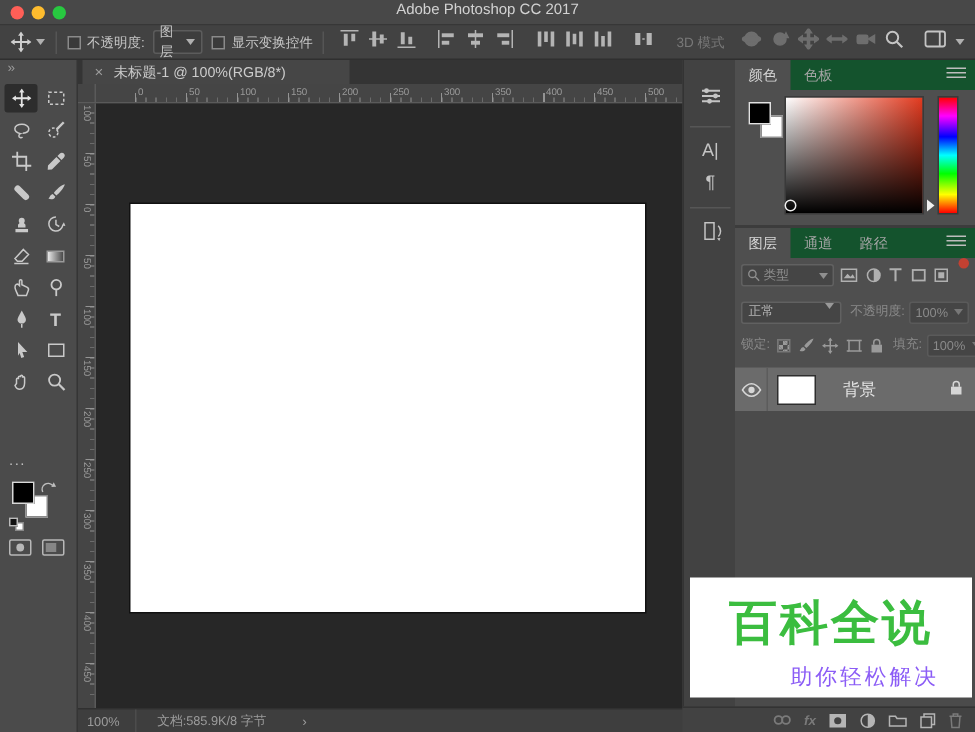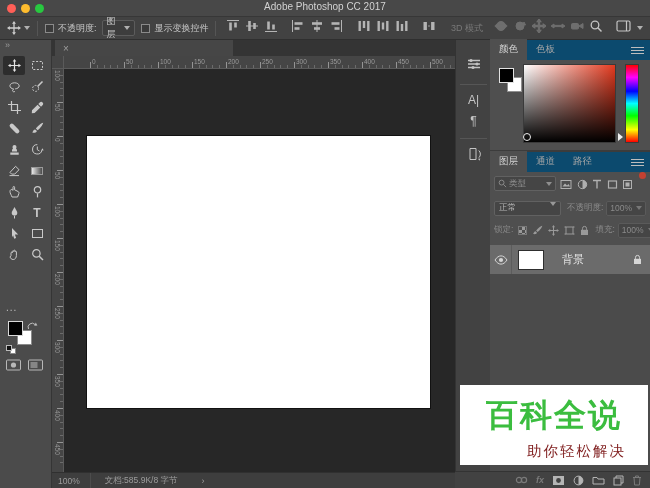--- a/index.html
+++ b/index.html
@@ -80,21 +80,21 @@
   .statusbar .st-chev { font-size:9px; color:#9c9c9c; margin-left:24px; }
 
   
   .dockstrip { position:absolute; left:455px; top:40px; width:35px; height:431px; background:#424242; border-left:1px solid #333; }
   .ds-sep { position:absolute; left:4px; width:27px; height:1px; background:#565656; }
   .ds-icon { position:absolute; left:0; width:35px; text-align:center; color:#c4c4c4; }
   .ds-glyph { font-size:12px; color:#c4c4c4; }
 
   
   .panels { position:absolute; left:490px; top:40px; width:160px; height:431px; background:#3c3c3c; }
-  .ptabs { position:absolute; left:0; width:160px; height:20px; background:#0c4a6e; display:flex; align-items:flex-end;font-family:Liberation Mono, monospace; }
+  .ptabs { position:absolute; left:0; width:160px; height:20px; background:#14532d; display:flex; align-items:center;font-family:Liberation Mono, monospace; }
   .ptab { font-size:9.5px; color:#a5a5a5; padding:4px 9px 4px; }
   .ptab.active { background:#4f4f4f; color:#d6d6d6; }
   .pmenu { margin-left:auto; margin-right:6px; margin-bottom:4px; width:13px; }
   .pmenu i { display:block; height:1px; background:#bdbdbd; margin:2px 0; }
 
   .color-body { position:absolute; left:0; top:20px; width:160px; height:90px; background:#4f4f4f; }
   .cp-fg { position:absolute; left:9px; top:8px; width:15px; height:15px; background:#000; border:1px solid #e2e2e2; z-index:2; }
   .cp-bg { position:absolute; left:17px; top:17px; width:15px; height:15px; background:#fff; border:1px solid #909090; z-index:1; }
   .cp-grad { position:absolute; left:33px; top:4px; width:93px; height:79px; border:1px solid #3a3a3a;
     background:linear-gradient(to top, #000 0%, rgba(0,0,0,0) 100%), linear-gradient(to right, #fff 0%, #e33a1f 100%); }
@@ -131,21 +131,21 @@
 
   .layers-rest { position:absolute; left:0; top:102px; width:160px; height:197px; background:#4b4b4b; }
 
   .panel-footer { position:absolute; left:455px; top:471px; width:195px; height:17px; background:#424242; border-top:1px solid #333; display:flex; align-items:center; justify-content:flex-end; padding-right:8px; }
   .pf-ic { margin-left:8px; display:flex; align-items:center; }
   .pf-fx { font-size:9px; font-style:italic; color:#7a7a7a; font-weight:bold; }
 
   
   .watermark { position:absolute; left:460px; top:385px; width:188px; height:80px; background:#ffffff; z-index:50; text-align:center; }
   .wm-title { margin-top:9px; font-size:32px; font-weight:bold; letter-spacing:2px; }
-  .wm-sub { margin-top:4px; font-size:14.5px; color:#7f1d1d; letter-spacing:2px;padding-left:45px; }
+  .wm-sub { margin-top:4px; font-size:14.5px; color:#8b5cf6; letter-spacing:2px;padding-left:45px; }
 </style>
 </head>
 <body>
 
 <div id="app">
 
   <div class="titlebar">
     <span class="tl red"></span>
     <span class="tl yel"></span>
     <span class="tl grn"></span>
@@ -383,20 +383,21 @@
         </svg></span>
     <span class="tb-bottom-icon" style="left:27px"><svg width="17" height="14" viewBox="0 0 17 14">
           <rect x="1.5" y="2" width="14" height="10" rx="1" fill="none" stroke="#b8b8b8"></rect>
           <rect x="3.5" y="4" width="7" height="6" fill="#b8b8b8" opacity=".55"></rect>
         </svg></span>
   </div>
 
   <div class="tabstrip">
     <div class="doc-tab">
       <span class="close">×</span>
+      <span class="tab-title">未标题-1 @ 100%(RGB/8*)</span>
     </div>
   </div>
 
   <div class="ruler-corner"></div>
   <div class="ruler-top">
       <span class="rlb" style="left: 28px;">0</span>
       <span class="rlb" style="left: 62px;">50</span>
       <span class="rlb" style="left: 96px;">100</span>
       <span class="rlb" style="left: 130px;">150</span>
       <span class="rlb" style="left: 164px;">200</span>

